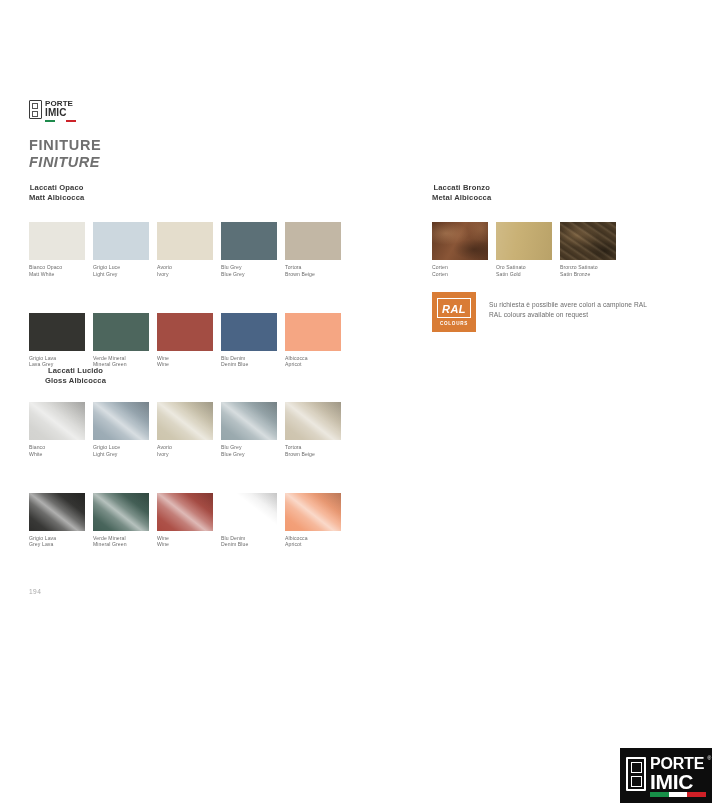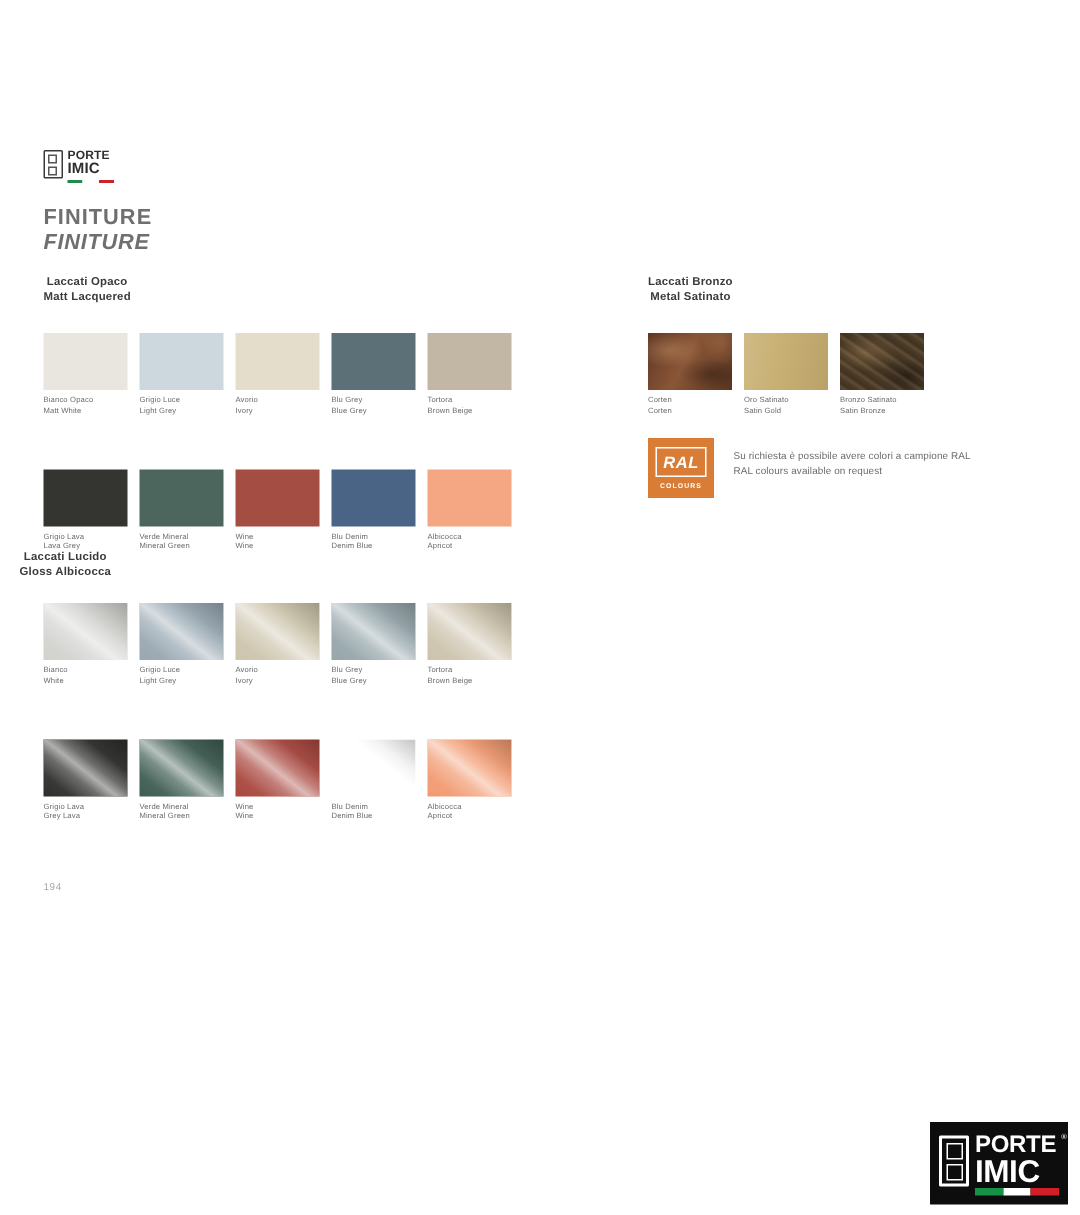--- a/index.html
+++ b/index.html
@@ -358,21 +358,21 @@
       <i class="w"></i>
       <i class="r"></i>
   </div>
 </div>
 
 <div class="page-title">FINITURE</div>
 <div class="page-subtitle">FINITURE</div>
 
 <div class="section-head" style="left:29px; top:183px;">
   <span class="it">Laccati Opaco</span>
-  <span class="en">Matt Lacquered</span>
+  <span class="en">Matt Albicocca</span>
 </div>
 <div class="swatch-grid" style="left:29px; top:222px; width:330px;">
     <div class="swatch-cell" style="margin-bottom: 35px;">
       <div class="swatch-chip" style="background: rgb(232, 230, 222);"></div>
       <div class="swatch-labels">
         <span>Bianco Opaco</span>
         <span>Matt White</span>
       </div>
     </div>
     <div class="swatch-cell" style="margin-bottom: 35px;">
@@ -433,21 +433,21 @@
     </div>
     <div class="swatch-cell" style="margin-bottom: 35px;">
       <div class="swatch-chip" style="background: rgb(245, 166, 131);"></div>
       <div class="swatch-labels">
         <span>Albicocca</span>
         <span>Apricot</span>
       </div>
     </div>
   </div>
 
-<div class="section-head" style="left:13px; top:366px;">
+<div class="section-head" style="left:45px; top:366px;">
   <span class="it">Laccati Lucido</span>
   <span class="en">Gloss Albicocca</span>
 </div>
 <div class="swatch-grid" style="left:29px; top:402px; width:330px;">
     <div class="swatch-cell" style="margin-bottom: 35px;">
       <div class="swatch-chip gloss" style="background: rgb(210, 210, 207);"></div>
       <div class="swatch-labels">
         <span>Bianco</span>
         <span>White</span>
       </div>
@@ -512,21 +512,21 @@
       <div class="swatch-chip gloss" style="background: rgb(242, 155, 114);"></div>
       <div class="swatch-labels">
         <span>Albicocca</span>
         <span>Apricot</span>
       </div>
     </div>
   </div>
 
 <div class="section-head" style="left:432px; top:183px;">
   <span class="it">Laccati Bronzo</span>
-  <span class="en">Metal Satinato</span>
+  <span class="en">Metal Albicocca</span>
 </div>
 <div class="swatch-grid" style="left:432px; top:222px; width:210px;">
     <div class="swatch-cell" style="margin-bottom: 35px;">
       <div class="swatch-chip metal-corten" style="background: rgb(121, 71, 43);"></div>
       <div class="swatch-labels">
         <span>Corten</span>
         <span>Corten</span>
       </div>
     </div>
     <div class="swatch-cell" style="margin-bottom: 35px;">

